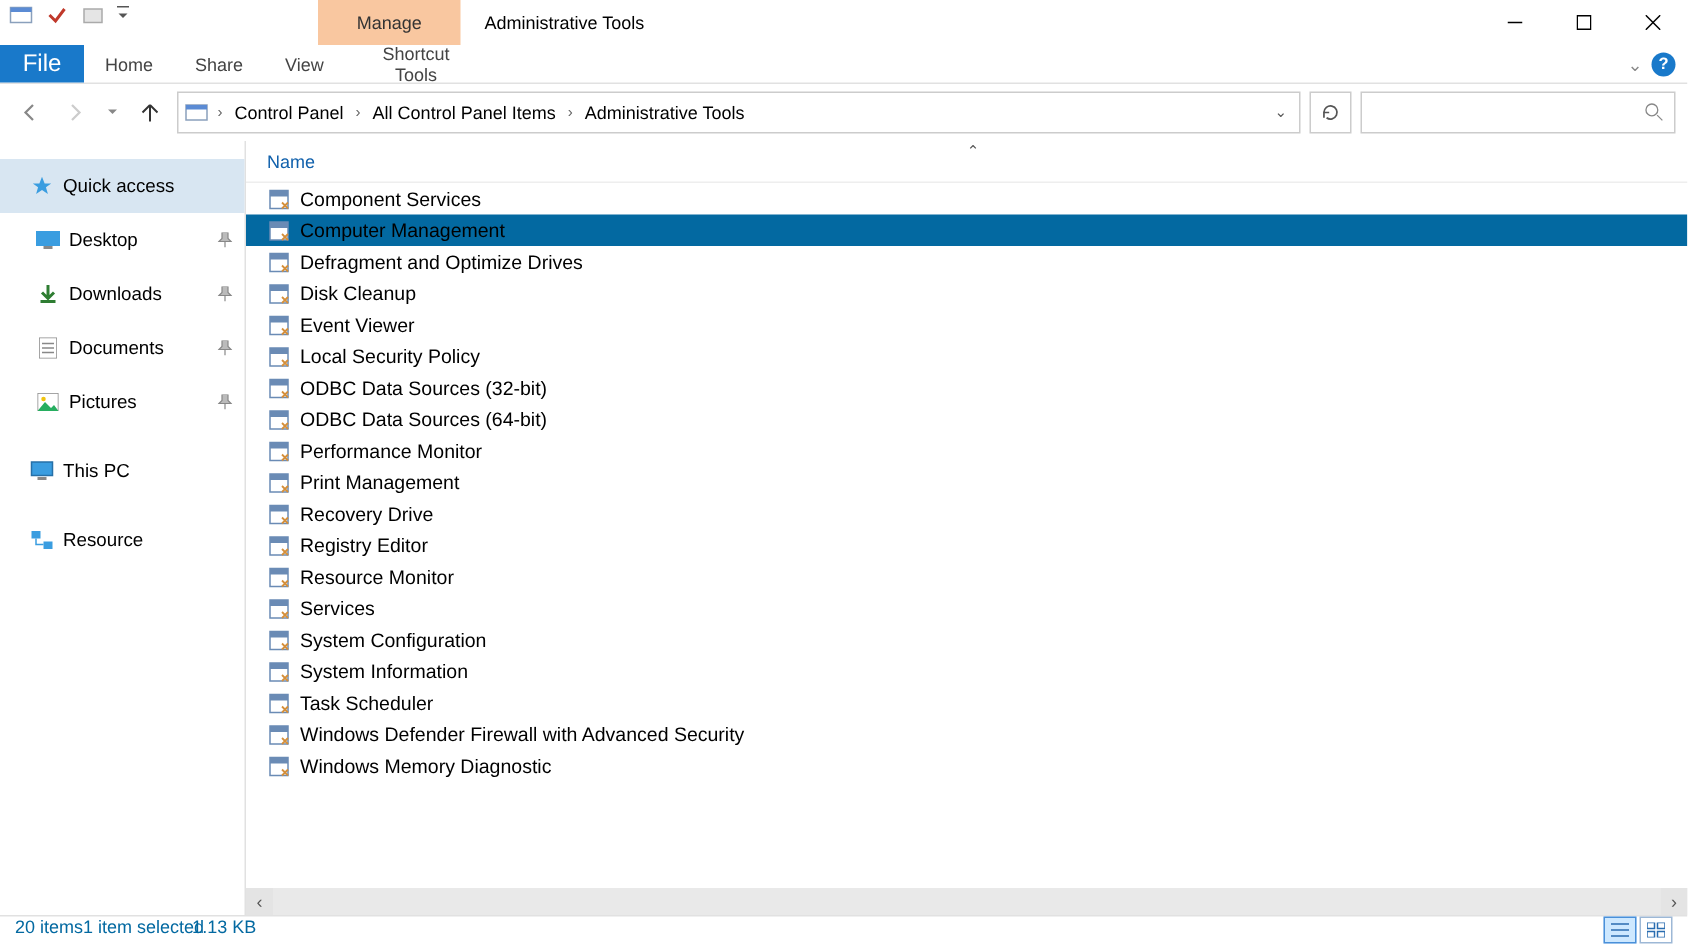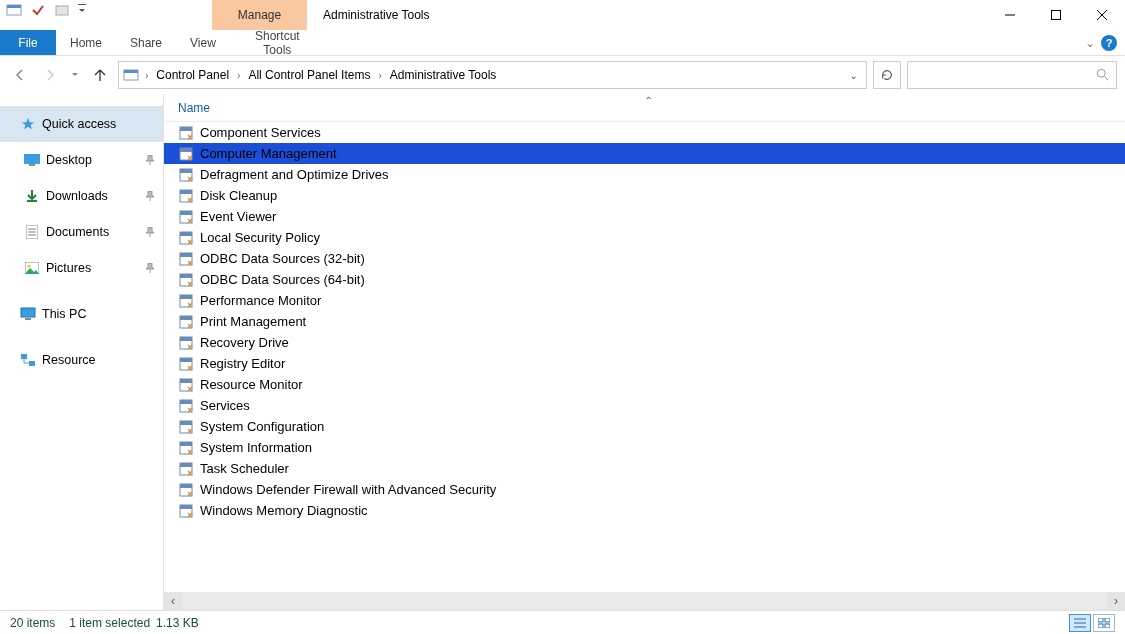--- a/index.html
+++ b/index.html
@@ -8,21 +8,21 @@
 .qat { display: flex; align-items: center; padding: 0 4px; gap: 4px; }
 .qat-icon { width: 20px; height: 20px; display: flex; align-items: center; justify-content: center; }
 .titlebar-mid { flex: 1; display: flex; align-items: center; }
 .context-tab-wrap { display: flex; flex-direction: column; align-items: center; width: 95px; height: 30px; background: #f9c7a0; justify-content: center; }
 .context-tab-label { font-size: 12px; color: #333; }
 .window-title { margin-left: 16px; font-size: 12px; }
 .win-controls { display: flex; }
 .win-btn { width: 46px; height: 30px; display: flex; align-items: center; justify-content: center; font-size: 14px; }
 .win-btn svg { stroke: #000; }
 .ribbon-tabs { height: 26px; display: flex; align-items: stretch; border-bottom: 1px solid #e1e1e1; position: relative; }
-.file-tab { background: #1979ca; color: #fff; width: 56px; display: flex; align-items: center; justify-content: center; font-size: 12px; }
+.file-tab { background: #1979ca; color: #fff; width: 56px; display: flex; align-items: center; justify-content: center; font-size: 16px; }
 .rtab { padding: 0 14px; display: flex; align-items: center; font-size: 12px; color: #444; }
 .rtab.context { width: 95px; justify-content: center; border: 1px solid transparent; text-align: center; }
 .ribbon-right { margin-left: auto; display: flex; align-items: center; padding-right: 8px; gap: 6px; }
 .help-circle { width: 16px; height: 16px; border-radius: 50%; background: #1979ca; color: #fff; display: flex; align-items: center; justify-content: center; font-size: 11px; font-weight: bold; }
 .navbar { height: 38px; display: flex; align-items: center; padding: 4px 8px; gap: 6px; }
 .nav-btn { width: 24px; height: 24px; display: flex; align-items: center; justify-content: center; color: #888; }
 .addressbar { flex: 1; height: 28px; border: 1px solid #ccc; display: flex; align-items: center; padding: 0 4px; gap: 4px; }
 .crumb { padding: 0 2px; font-size: 12px; color: #000; }
 .crumb-sep { color: #666; font-size: 10px; padding: 0 2px; }
 .addr-right { margin-left: auto; display: flex; align-items: center; gap: 6px; padding-right: 4px;}
@@ -35,26 +35,26 @@
 .side-item.indent { padding-left: 24px; }
 .side-item.sel { background: #d8e6f2; }
 .pin { margin-left: auto; margin-right: 8px; color: #888; font-size: 10px; }
 .side-ico { width: 16px; height: 16px; display: flex; align-items: center; justify-content: center; }
 .content { flex: 1; display: flex; flex-direction: column; position: relative; }
 .col-header { height: 28px; display: flex; align-items: center; padding-left: 14px; border-bottom: 1px solid #eee; color: #1161ac; position: relative; }
 .col-name { font-size: 12px; }
 .sort-caret { position: absolute; left: 50%; top: 1px; font-size: 10px; color: #555; }
 .filelist { flex: 1; overflow: hidden; position: relative; }
 .file-row { height: 21px; display: flex; align-items: center; padding-left: 14px; gap: 6px; font-size: 13px; }
-.file-row.selected { background: #1d4ed8; align-items: center; }
+.file-row.selected { background: #0369a1; align-items: center; }
 .file-ico { width: 16px; height: 16px; display: flex; align-items: center; justify-content: center; }
 .hscroll { height: 18px; display: flex; align-items: center; background: #f0f0f0; }
 .hscroll .arrow { width: 18px; height: 18px; display: flex; align-items: center; justify-content: center; color: #555; background: #e4e4e4; }
 .hscroll .track { flex: 1; height: 18px; background: #e9e9e9; }
-.statusbar { height: 24px; border-top: 1px solid #e1e1e1; display: flex; align-items: center; padding: 0 10px; gap: 14px; font-size: 12px; color: #14532d; }
+.statusbar { height: 24px; border-top: 1px solid #e1e1e1; display: flex; padding: 0 10px; gap: 0; font-size: 12px; color: #0369a1; }
 .status-right { margin-left: auto; display: flex; gap: 2px; }
 .view-toggle { width: 22px; height: 18px; border: 1px solid #9db8d6; display: flex; align-items: center; justify-content: center; }
 .view-toggle.active { background: #cde8ff; border-color: #4a90d9;}
 svg { display: block; }
 </style>
 </head>
 <body>
 
 <div class="titlebar">
   <div class="qat">

